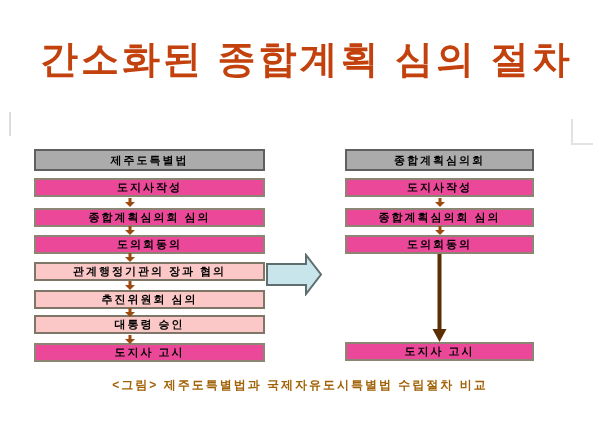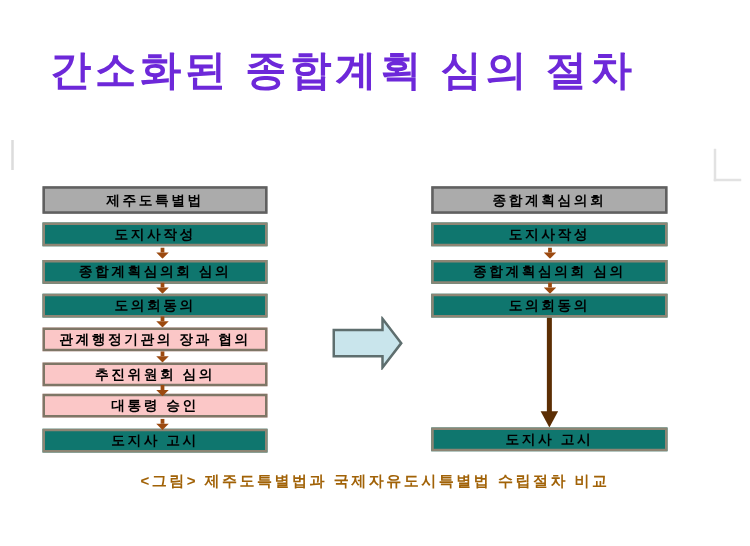--- a/index.html
+++ b/index.html
@@ -2,33 +2,33 @@
 <html><head>
 <meta charset="utf-8">
 <style>
   html, body { margin:0; padding:0; background:#fff; }
   .slide {
     position:relative; width:600px; height:437px; background:#ffffff;
     font-family:"Liberation Sans", sans-serif; overflow:hidden;
   }
   .title {
     position:absolute; left:40px; top:34px;
-    font-size:33px; font-weight:bold; color:#6d28d9;
+    font-size:38px; font-weight:bold; color:#c2410c;
     letter-spacing:3px; white-space:nowrap;
   }
   .fbox {
     position:absolute; box-sizing:border-box;
-    border:2px solid #8D8574; background:#0f766e;
+    border:2px solid #8D8574; background:#ec4899;
     display:flex; align-items:center; justify-content:center;
     font-size:11px; font-weight:bold; color:#000;
     letter-spacing:2px; white-space:nowrap;
   }
   .fbox.header { background:#ABABAB; border-color:#606060; }
   .fbox.pink   { background:#FBC7C7; border-color:#7E7666; }
-  .left-col  .fbox { left:34px;  width:180px; height:19px; }
+  .left-col  .fbox { left:34px;  width:231px; height:19px; }
   .right-col .fbox { left:345px; width:189px; height:19px; }
   .left-col  .fbox.header, .right-col .fbox.header { height:22px; }
   .arrow { position:absolute; line-height:0; }
   .caption {
     position:absolute; left:0; width:600px; top:377px; text-align:center;
     font-size:12px; font-weight:bold; color:#a16207; letter-spacing:2px; white-space:nowrap;
   }
   .mark-left {
     position:absolute; left:9px; top:112px; width:2px; height:24px; background:#DCDCDC;
   }

